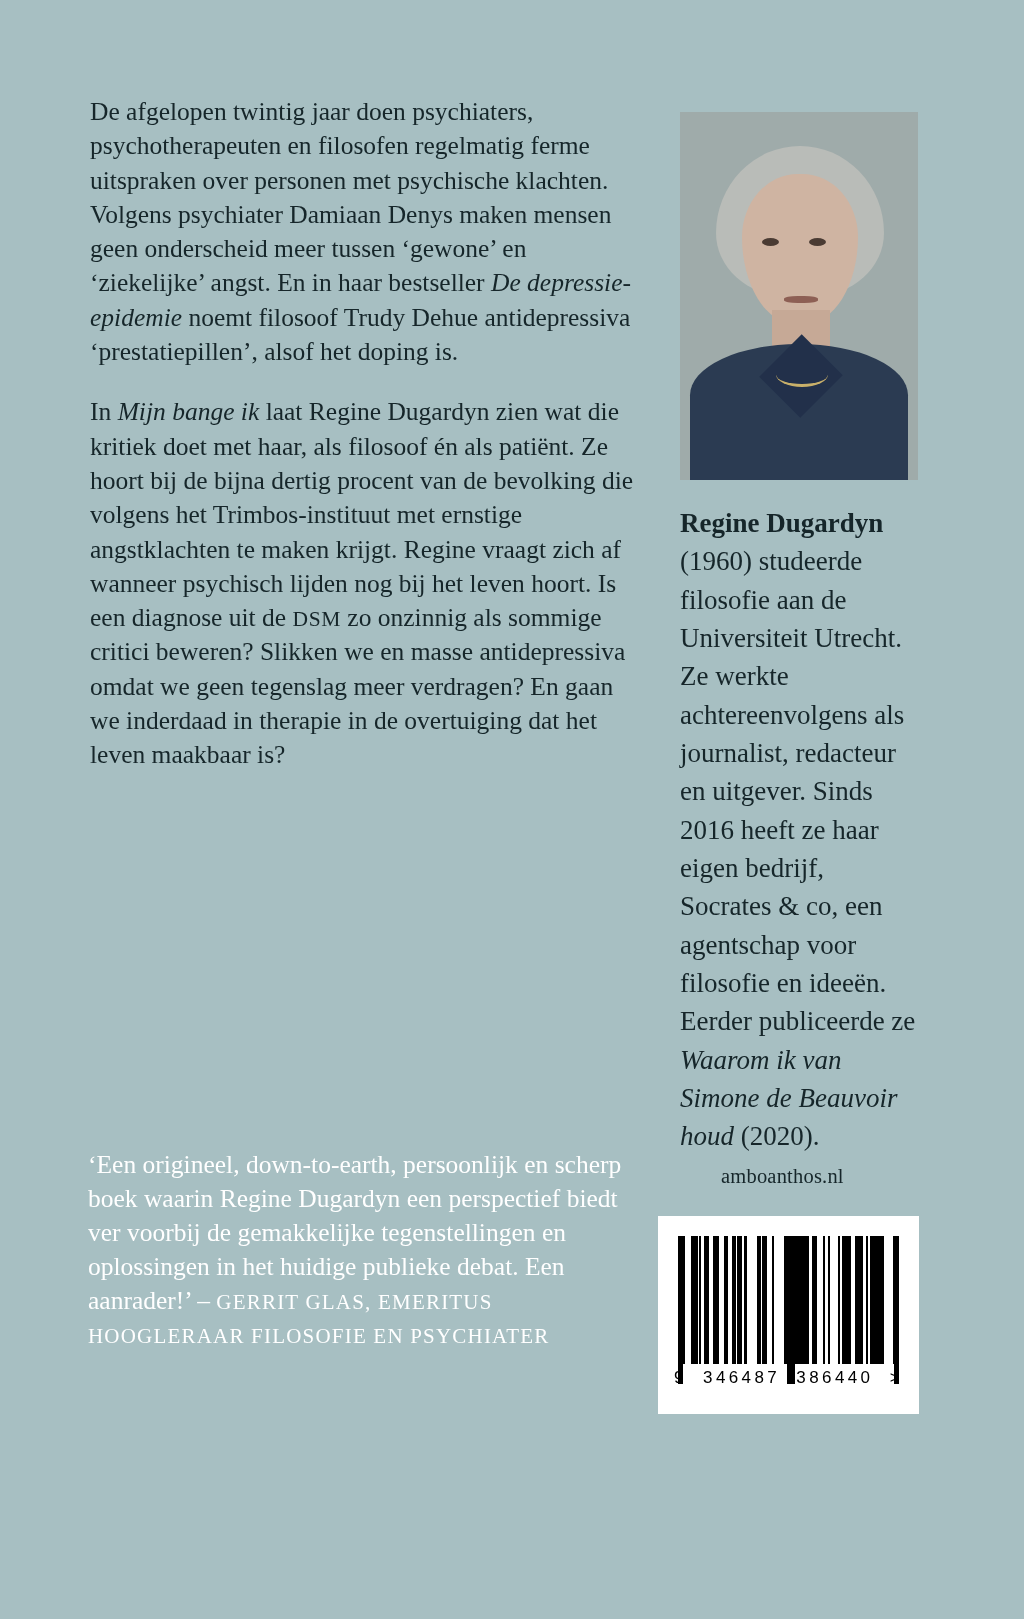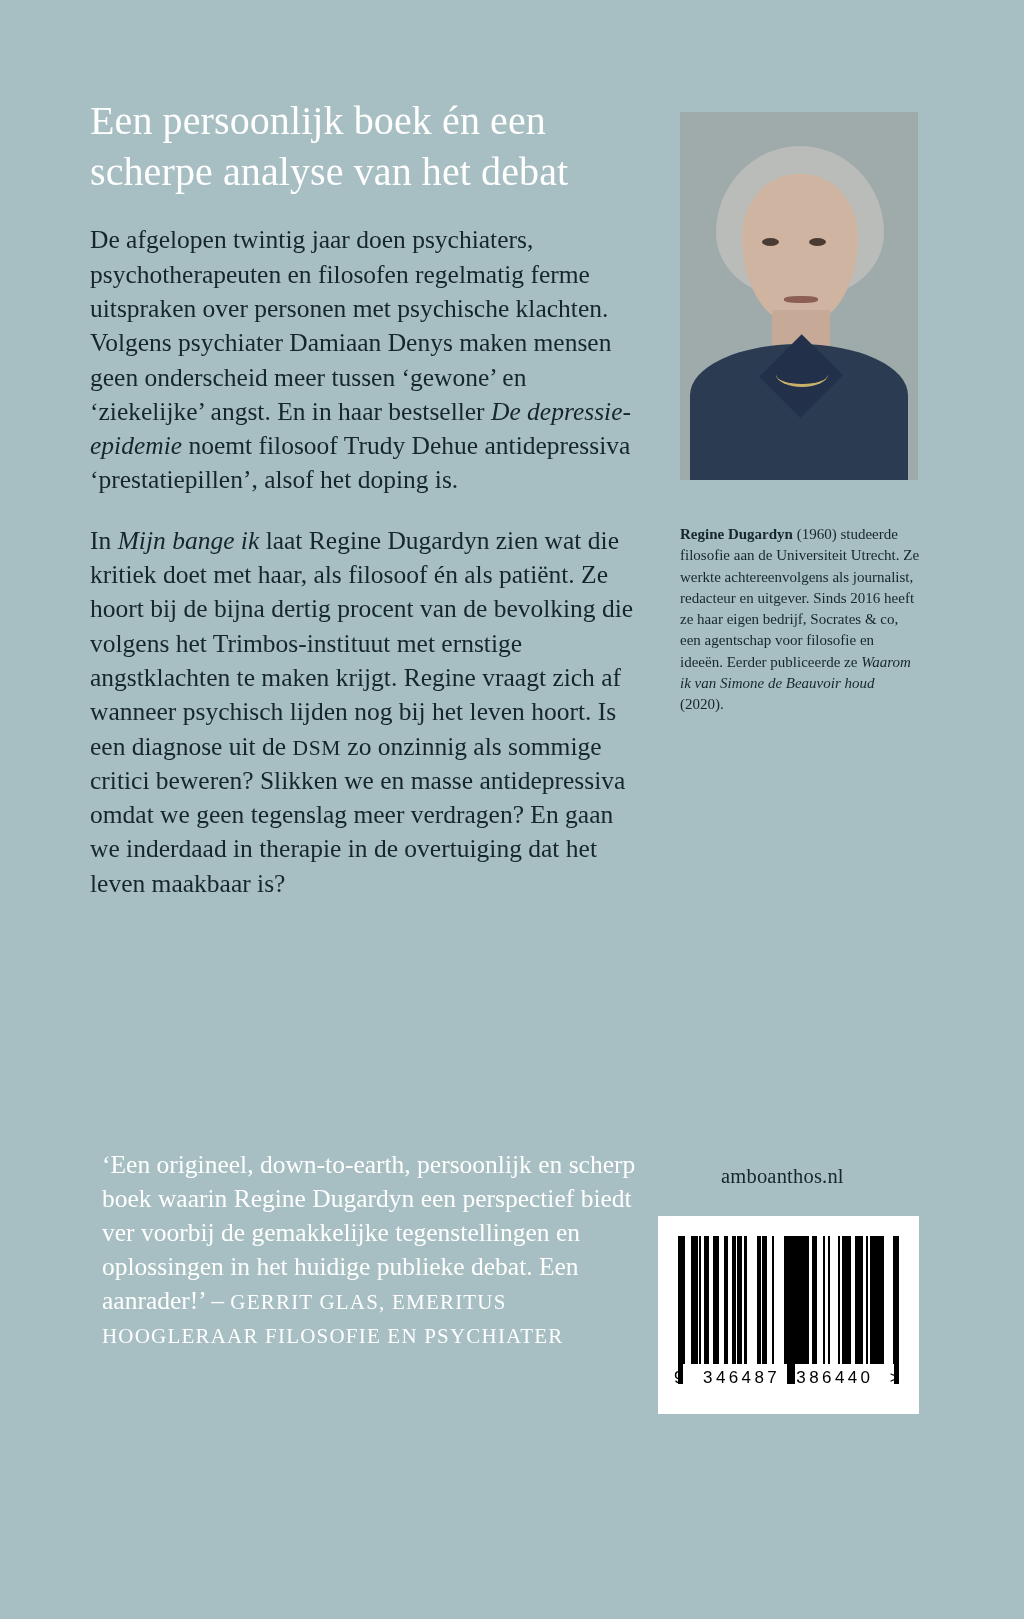--- a/index.html
+++ b/index.html
@@ -46,21 +46,21 @@
   }
   .body-par em {
     font-style: italic;
   }
   .smallcaps {
     font-size: 21.5px;
     letter-spacing: 0.6px;
   }
   .quote-block {
     position: absolute;
-    left: 102px;
+    left: 88px;
     top: 1148px;
     width: 560px;
     color: #ffffff;
     font-size: 25.5px;
     line-height: 1.33;
   }
   .quote-block .attrib {
     font-size: 21px;
     letter-spacing: 1.2px;
   }
@@ -150,22 +150,22 @@
   .photo-necklace {
     position: absolute;
     left: 96px;
     top: 250px;
     width: 52px;
     height: 22px;
     border-bottom: 3px solid #c9b06a;
     border-radius: 0 0 50% 50%;
   }
   .bio {
-    margin-top: 44px;
-    font-size: 15px;
+    margin-top: 24px;
+    font-size: 27px;
     line-height: 1.42;
     color: #16262a;
   }
   .bio .name {
     font-weight: bold;
   }
   .bio em { font-style: italic; }
   .imprint {
     position: absolute;
     left: 680px;
@@ -213,21 +213,20 @@
     justify-content: space-between;
   }
 </style>
 </head>
 <body>
 
 <div class="cover">
 
   <div class="left-col">
 
-    <h1 class="headline">Een persoonlijk boek én een scherpe analyse van het debat</h1>
 
     <p class="body-par"><span>De afgelopen twintig jaar doen psychiaters, psychotherapeuten en filosofen regelmatig ferme uitspraken over personen met psychische klachten. Volgens psychiater Damiaan Denys maken mensen geen onderscheid meer tussen ‘gewone’ en ‘ziekelijke’ angst. En in haar bestseller </span><em>De depressie-epidemie</em><span> noemt filosoof Trudy Dehue antidepressiva ‘prestatiepillen’, alsof het doping is.</span></p>
 
     <p class="body-par"><span>In </span><em>Mijn bange ik</em><span> laat Regine Dugardyn zien wat die kritiek doet met haar, als filosoof én als patiënt. Ze hoort bij de bijna dertig procent van de bevolking die volgens het Trimbos-instituut met ernstige angstklachten te maken krijgt. Regine vraagt zich af wanneer psychisch lijden nog bij het leven hoort. Is een diagnose uit de </span><span class="smallcaps">DSM</span><span> zo onzinnig als sommige critici beweren? Slikken we en masse antidepressiva omdat we geen tegenslag meer verdragen? En gaan we inderdaad in therapie in de overtuiging dat het leven maakbaar is?</span></p>
 
   </div>
 
   <div class="quote-block">
     <span>‘Een origineel, down-to-earth, persoonlijk en scherp boek waarin Regine Dugardyn een perspectief biedt ver voorbij de gemakkelijke tegenstellingen en oplossingen in het huidige publieke debat. Een aanrader!’ – </span><span class="attrib">GERRIT GLAS, EMERITUS HOOGLERAAR FILOSOFIE EN PSYCHIATER</span>
   </div>

